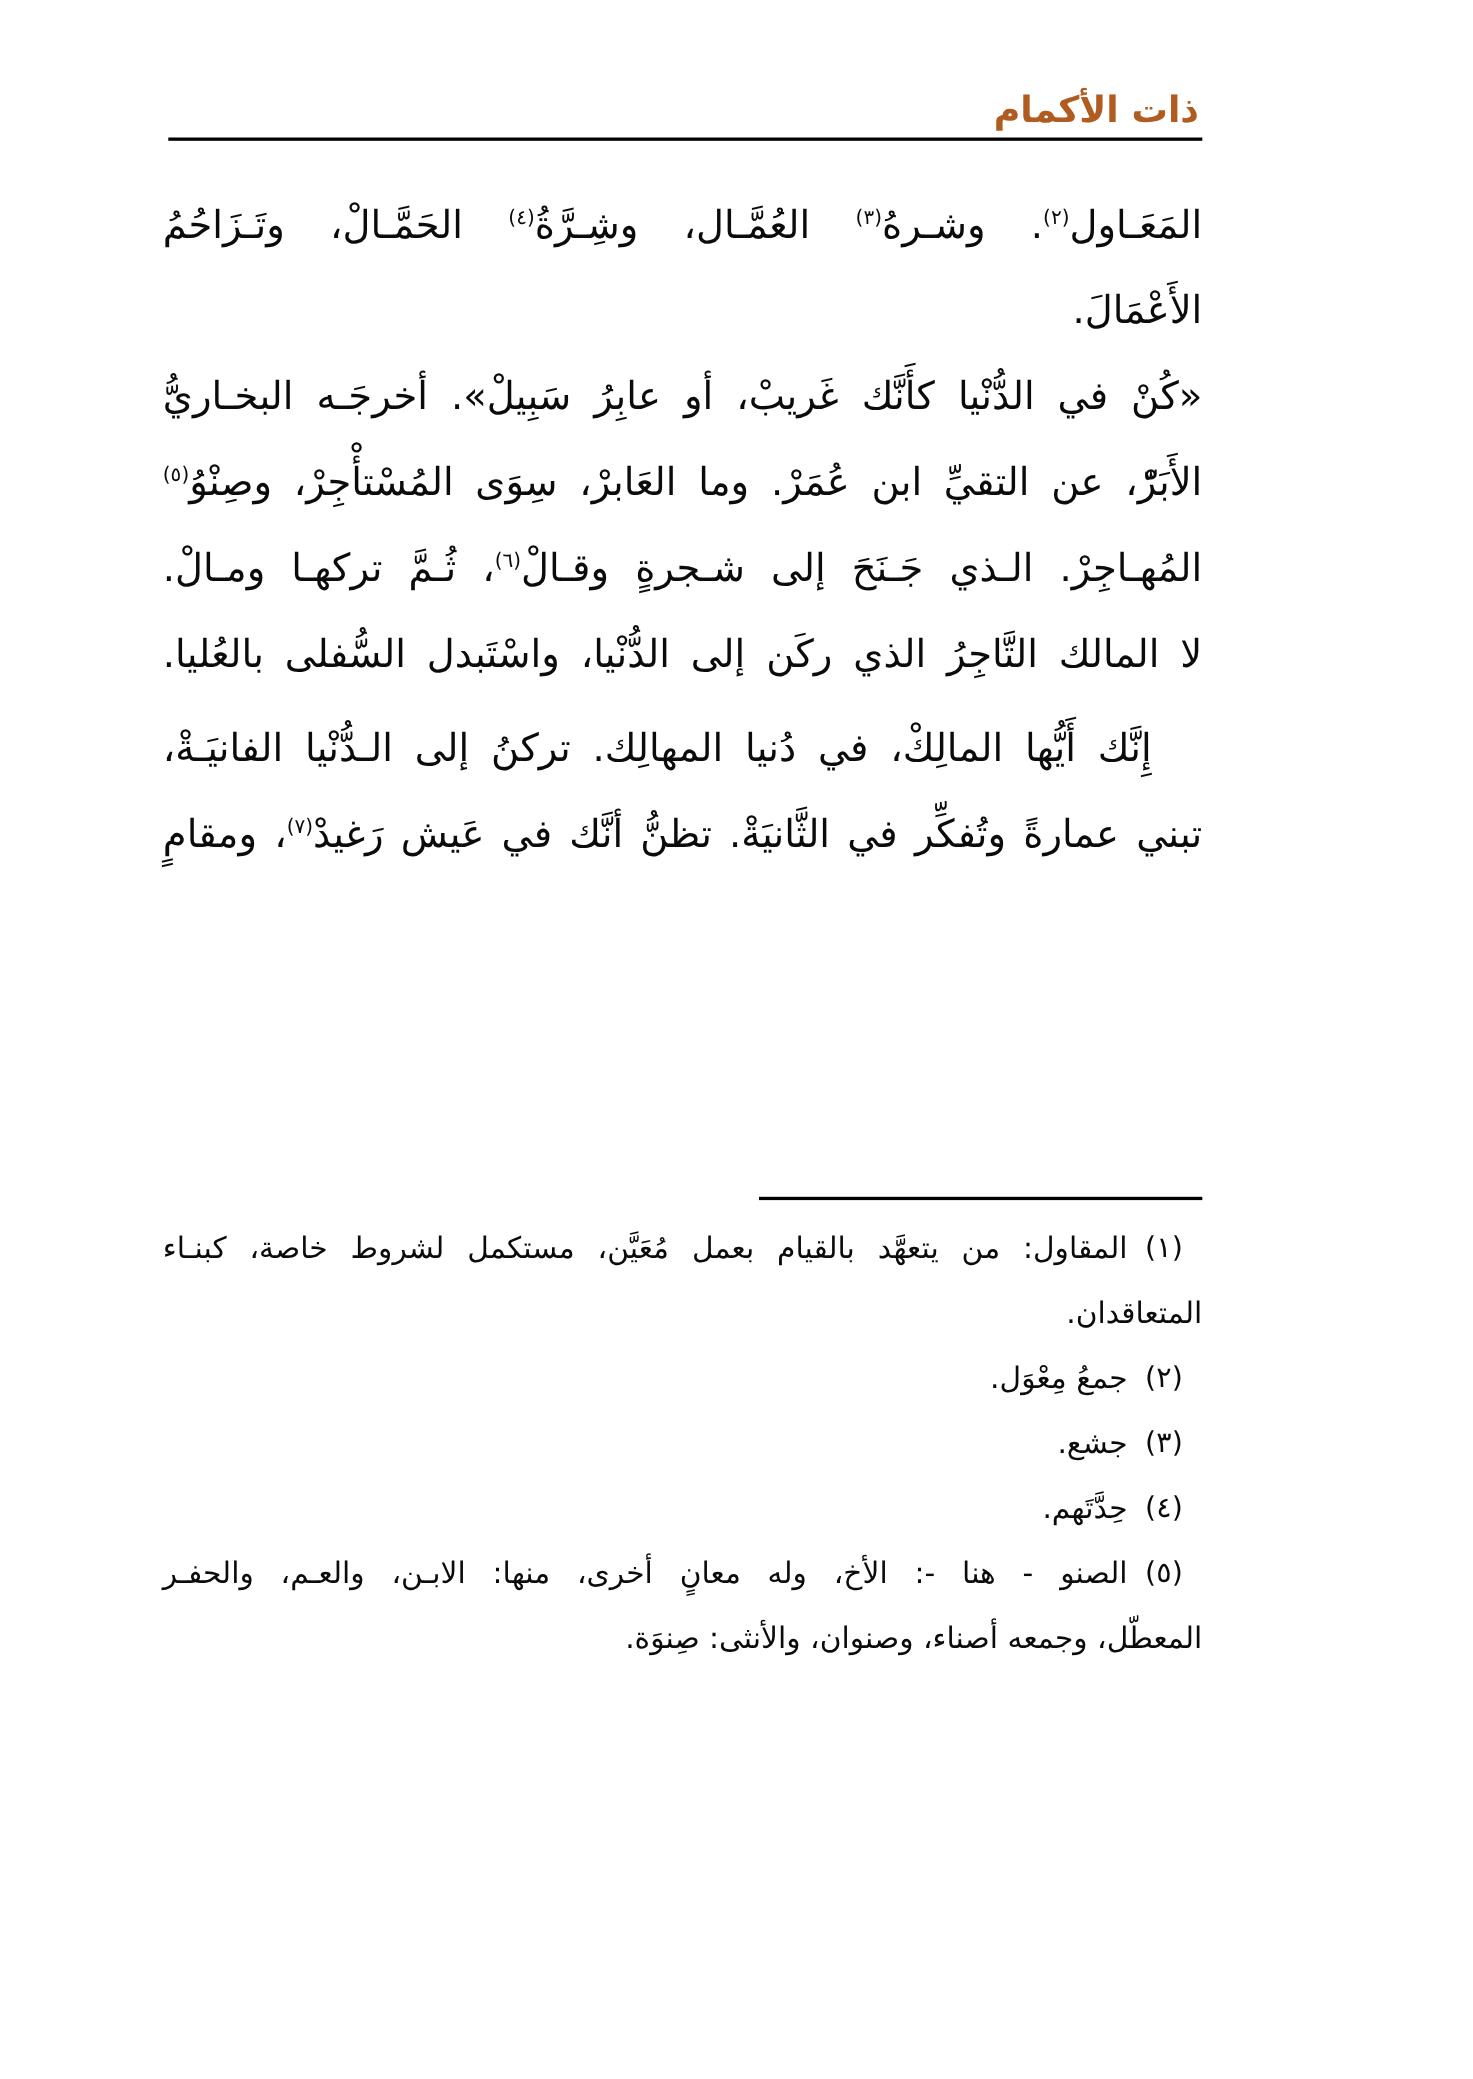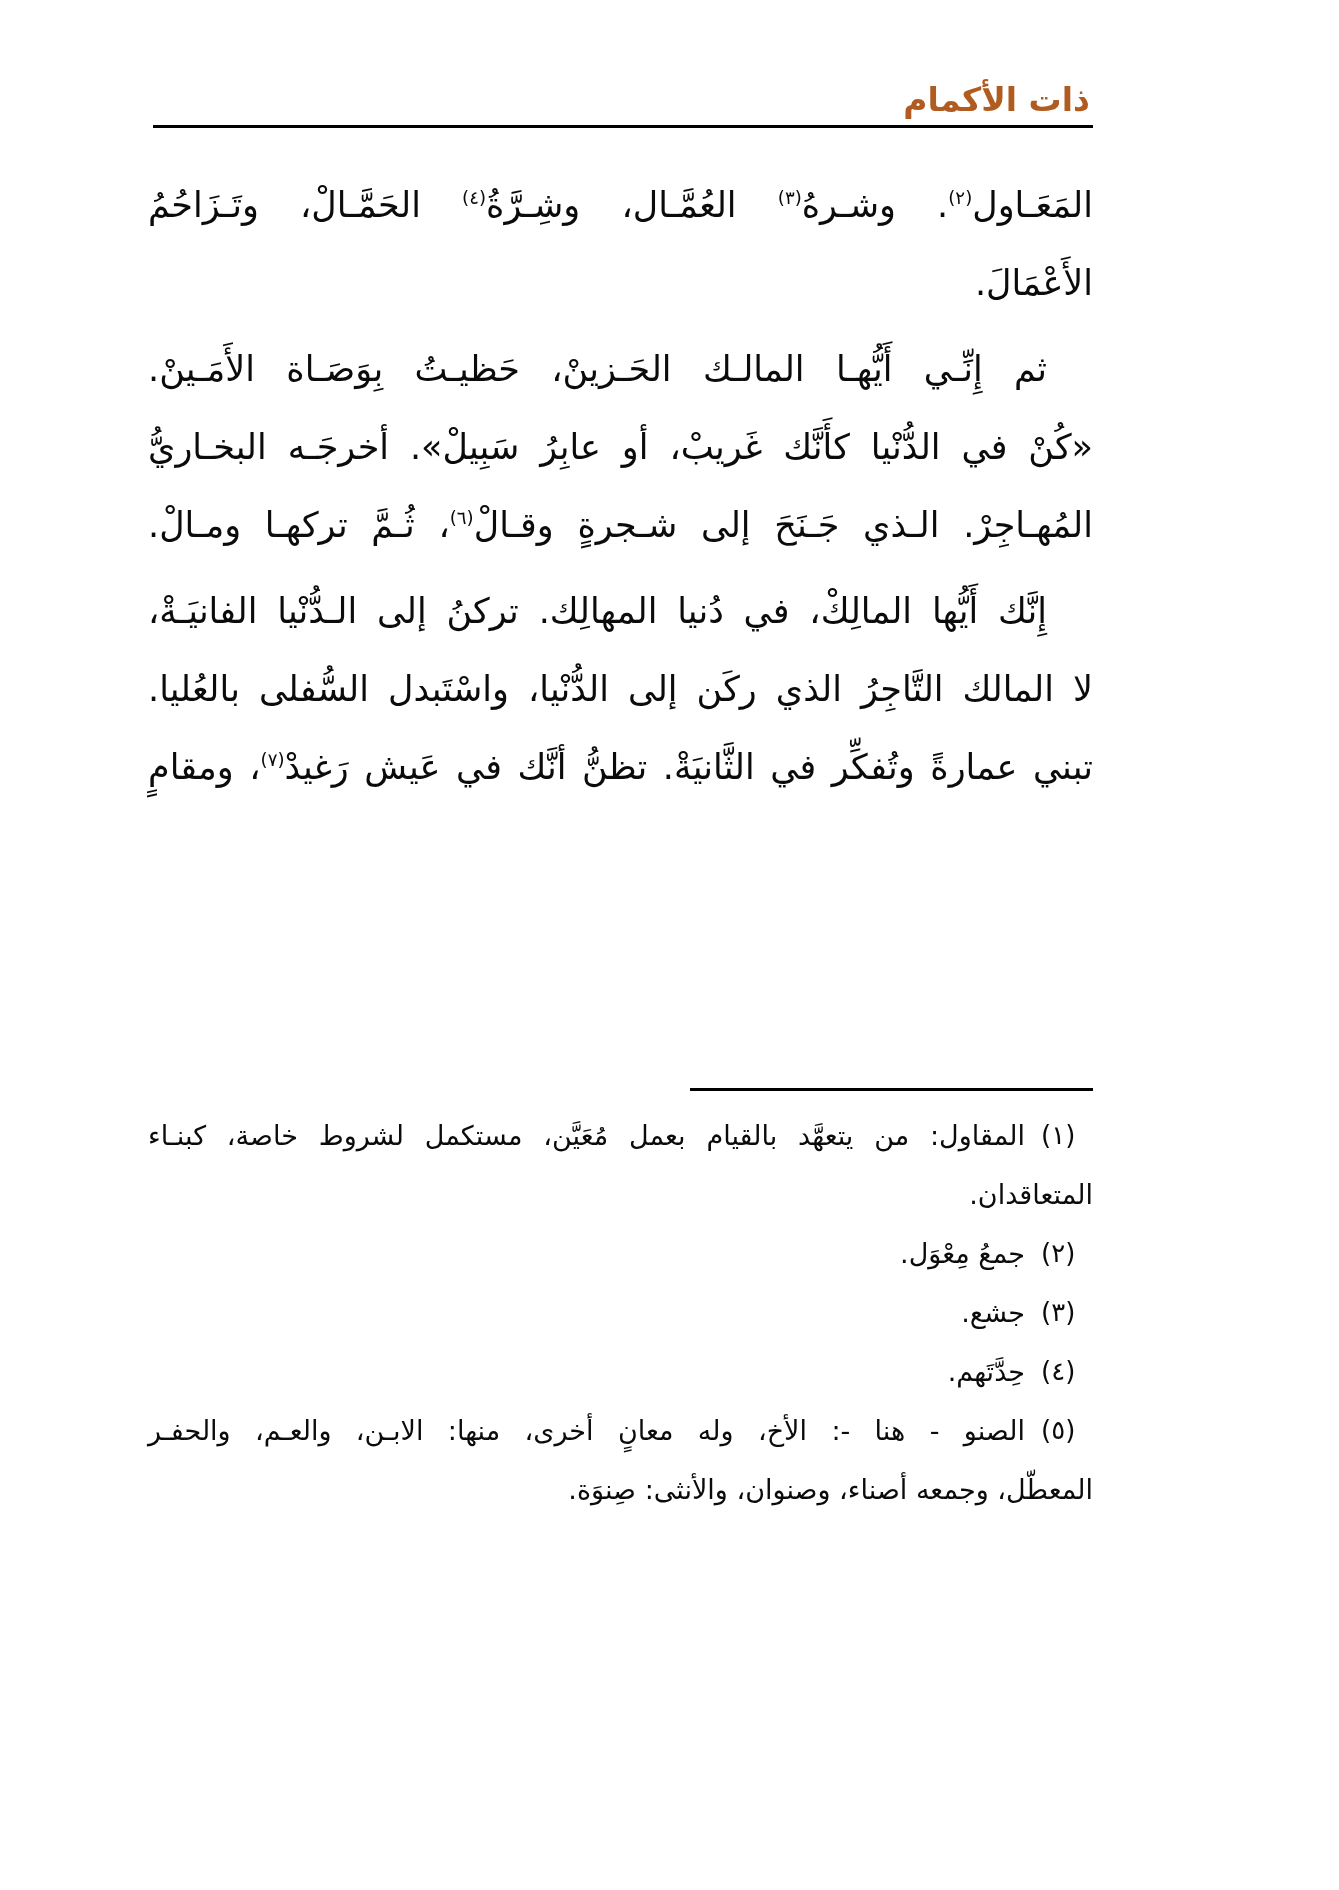--- a/index.html
+++ b/index.html
@@ -74,25 +74,25 @@
 
 <div id="page">
 
   <div class="hdr-title">ذات الأكمام</div>
 
   <div class="hdr-rule"></div>
 
   <div class="body-block">
       <div class="bline">المَعَـاول<sup>(٢)</sup>. وشـرهُ<sup>(٣)</sup> العُمَّـال، وشِـرَّةُ<sup>(٤)</sup> الحَمَّـالْ، وتَـزَاحُمُ</div>
       <div class="bline end">الأَعْمَالَ.</div>
-      <div class="bline ind gap">ثم إِنِّـي أَيُّهـا المالـك الحَـزينْ، حَظيـتُ بِوَصَـاة الأَمَـينْ.</div>
       <div class="bline">«كُنْ في الدُّنْيا كأَنَّك غَريبْ، أو عابِرُ سَبِيلْ». أخرجَـه البخـاريُّ</div>
+      <div class="bline">الأَبَرّْ، عن التقيِّ ابن عُمَرْ. وما العَابرْ، سِوَى المُسْتأْجِرْ، وصِنْوُ<sup>(٥)</sup></div>
       <div class="bline">المُهـاجِرْ. الـذي جَـنَحَ إلى شـجرةٍ وقـالْ<sup>(٦)</sup>، ثُـمَّ تركهـا ومـالْ.</div>
+      <div class="bline">لا المالك التَّاجِرُ الذي ركَن إلى الدُّنْيا، واسْتَبدل السُّفلى بالعُليا.</div>
       <div class="bline ind gap">إِنَّك أَيُّها المالِكْ، في دُنيا المهالِك. تركنُ إلى الـدُّنْيا الفانيَـةْ،</div>
-      <div class="bline">لا المالك التَّاجِرُ الذي ركَن إلى الدُّنْيا، واسْتَبدل السُّفلى بالعُليا.</div>
       <div class="bline">تبني عمارةً وتُفكِّر في الثَّانيَةْ. تظنُّ أنَّك في عَيش رَغيدْ<sup>(٧)</sup>، ومقامٍ</div>
     </div>
 
   <div class="fn-sep"></div>
 
   <div class="fn-block">
       <div>
         <div class="fnrow">
           <span class="fnnum">(١)</span>
           <div class="fntext just">المقاول: من يتعهَّد بالقيام بعمل مُعَيَّن، مستكمل لشروط خاصة، كبنـاء</div>

